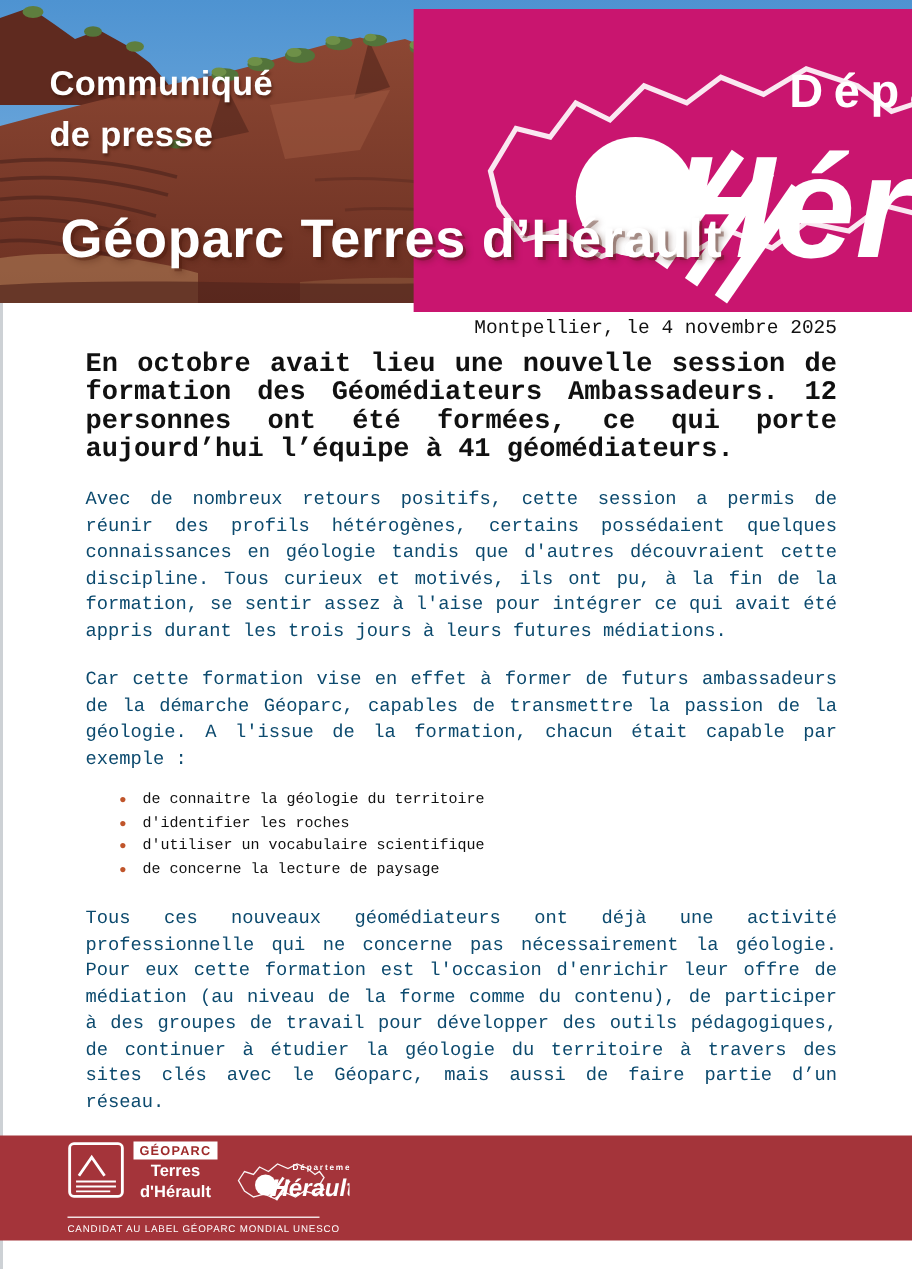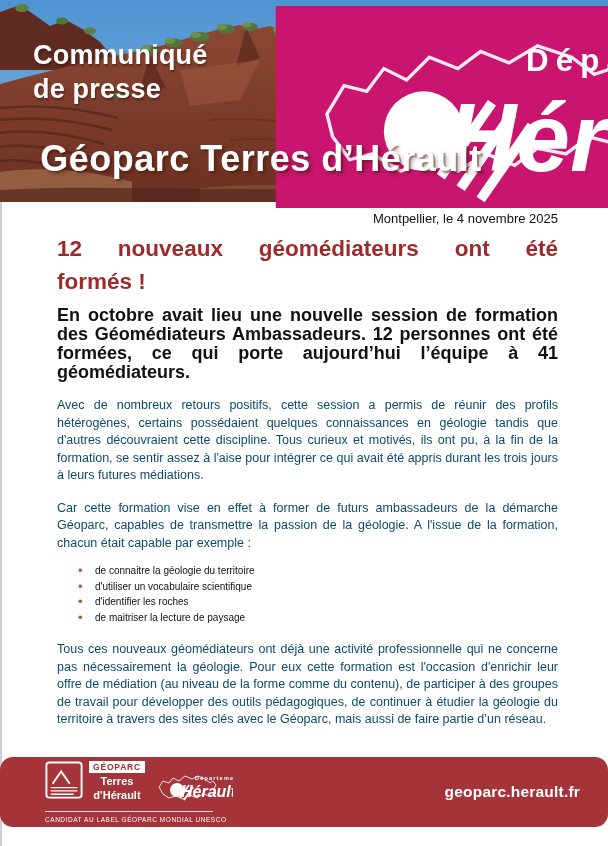--- a/index.html
+++ b/index.html
@@ -6,31 +6,31 @@
   .page{
     position:relative;width:608px;height:846px;background:#ffffff;overflow:hidden;
     font-family:"Liberation Sans", sans-serif;color:#1a1a1a;
     box-shadow: inset 2px 0 0 #cdd1d5;
   }
   
   .hero{position:absolute;top:0;left:0;width:608px;height:202px;}
   .hero svg{display:block;width:608px;height:202px;}
   .communique{
     position:absolute;left:33px;top:38px;color:#fff;font-weight:bold;
-    font-size:27px;line-height:34px;letter-spacing:.2px;
+    font-size:23px;line-height:34px;letter-spacing:.2px;
     text-shadow:1px 2px 2px rgba(55,20,10,.55);
   }
   .herault-logo{position:absolute;left:215px;top:6px;width:171px;height:71px;}
   .hero-title{
     position:absolute;left:30px;top:138px;width:462px;margin:0;text-align:center;
     color:#fff;font-size:36px;font-weight:bold;letter-spacing:.5px;
     text-shadow:2px 2px 0 rgba(80,25,12,.38), 3px 3px 4px rgba(60,20,10,.35);
   }
   
-  .content{position:absolute;top:202px;left:57px;width:501px;}
+  .content{position:absolute;top:202px;left:57px;width:501px;font-family:Liberation Mono, monospace;}
   .dateline{margin-top:9px;text-align:right;font-size:13px;color:#111;}
   .headline{
     margin:6px 0 0 0;color:#9e2b2b;font-size:22.5px;font-weight:bold;line-height:33px;
   }
   .headline .l1{display:block;text-align:justify;text-align-last:justify;-moz-text-align-last:justify;}
   .headline .l2{display:block;}
   .intro{
     margin:8px 0 0 0;font-size:18px;font-weight:bold;line-height:19px;
     text-align:justify;color:#111;
   }
@@ -44,21 +44,21 @@
   .bullets li::before{
     content:"\2022";position:absolute;left:0;top:0;color:#c0552b;font-size:13px;
   }
   .contact{margin-top:34px;color:#9e2b2b;font-size:13.5px;line-height:16.5px;}
   .contact .bold{font-weight:bold;}
   .contact a{color:#9e2b2b;text-decoration:none;font-weight:bold;}
   
   .footer{
     position:absolute;top:757px;left:0;width:608px;height:70px;background:#a4343a;
     display:flex;align-items:center;justify-content:space-between;
-    padding:0 28px 0 45px;box-sizing:border-box;border-radius:13px;
+    padding:0 28px 0 45px;box-sizing:border-box;
   }
   .footer-logos{display:flex;flex-direction:column;}
   .logo-row{display:flex;align-items:flex-start;}
   .geo-icon{width:38px;height:38px;}
   .geo-text{margin-left:6px;display:flex;flex-direction:column;}
   .geo-chip{
     background:#fff;color:#9e2b2b;font-size:8.5px;font-weight:bold;letter-spacing:.8px;
     padding:1px 4px;display:inline-block;width:max-content;
   }
   .geo-line{color:#fff;font-weight:bold;font-size:11px;line-height:12px;margin-top:2px;text-align:center;}
@@ -168,35 +168,31 @@
         <text x="60" y="58" font-size="34" font-weight="bold" font-style="italic" fill="#ffffff" font-family="Liberation Sans, sans-serif">Hérault</text>
       </svg>
     </div>
 
     <h1 class="hero-title">Géoparc Terres d’Hérault</h1>
   </div>
 
   <div class="content">
     <div class="dateline">Montpellier, le 4 novembre 2025</div>
 
-    <h2 class="headline">
-      <span class="l1">12 nouveaux géomédiateurs ont été</span>
-      <span class="l2">formés !</span>
-    </h2>
 
     <p class="intro">En octobre avait lieu une nouvelle session de formation des Géomédiateurs Ambassadeurs. 12 personnes ont été formées, ce qui porte aujourd’hui l’équipe à 41 géomédiateurs.</p>
 
     <p class="para p1">Avec de nombreux retours positifs, cette session a permis de réunir des profils hétérogènes, certains possédaient quelques connaissances en géologie tandis que d'autres découvraient cette discipline. Tous curieux et motivés, ils ont pu, à la fin de la formation, se sentir assez à l'aise pour intégrer ce qui avait été appris durant les trois jours à leurs futures médiations.</p>
     <p class="para p2">Car cette formation vise en effet à former de futurs ambassadeurs de la démarche Géoparc, capables de transmettre la passion de la géologie. A l'issue de la formation, chacun était capable par exemple :</p>
 
     <ul class="bullets">
       <li>de connaitre la géologie du territoire</li>
+      <li>d'identifier les roches</li>
       <li>d'utiliser un vocabulaire scientifique</li>
-      <li>d'identifier les roches</li>
-      <li>de maitriser la lecture de paysage</li>
+      <li>de concerne la lecture de paysage</li>
     </ul>
 
     <p class="para p3">Tous ces nouveaux géomédiateurs ont déjà une activité professionnelle qui ne concerne pas nécessairement la géologie. Pour eux cette formation est l'occasion d'enrichir leur offre de médiation (au niveau de la forme comme du contenu), de participer à des groupes de travail pour développer des outils pédagogiques, de continuer à étudier la géologie du territoire à travers des sites clés avec le Géoparc, mais aussi de faire partie d’un réseau.</p>
 
     <div class="contact">
       <div class="bold">Service presse Département de l’Hérault</div>
       <div><span class="bold">Florence BALDIT</span><span> 04 67 67 49 04 – 06 46 12 70 09</span></div>
       <div><a href="#">presse@herault.fr</a></div>
     </div>
   </div>
@@ -221,16 +217,15 @@
               <path d="M27,29 L36,16"></path>
               <path d="M31,31 L40,18"></path>
             </g>
           <text x="42" y="11" font-size="5.5" font-weight="bold" letter-spacing="1.2" fill="#ffffff" font-family="Liberation Sans, sans-serif">Département</text>
           <text x="28" y="28" font-size="16" font-weight="bold" font-style="italic" fill="#ffffff" font-family="Liberation Sans, sans-serif">Hérault</text>
         </svg>
       </div>
       <hr class="unesco-divider">
       <div class="unesco">CANDIDAT AU LABEL GÉOPARC MONDIAL UNESCO</div>
     </div>
-    <a class="footer-url" href="#">geoparc.herault.fr</a>
   </div>
 
 </div>
 
 </body></html>

